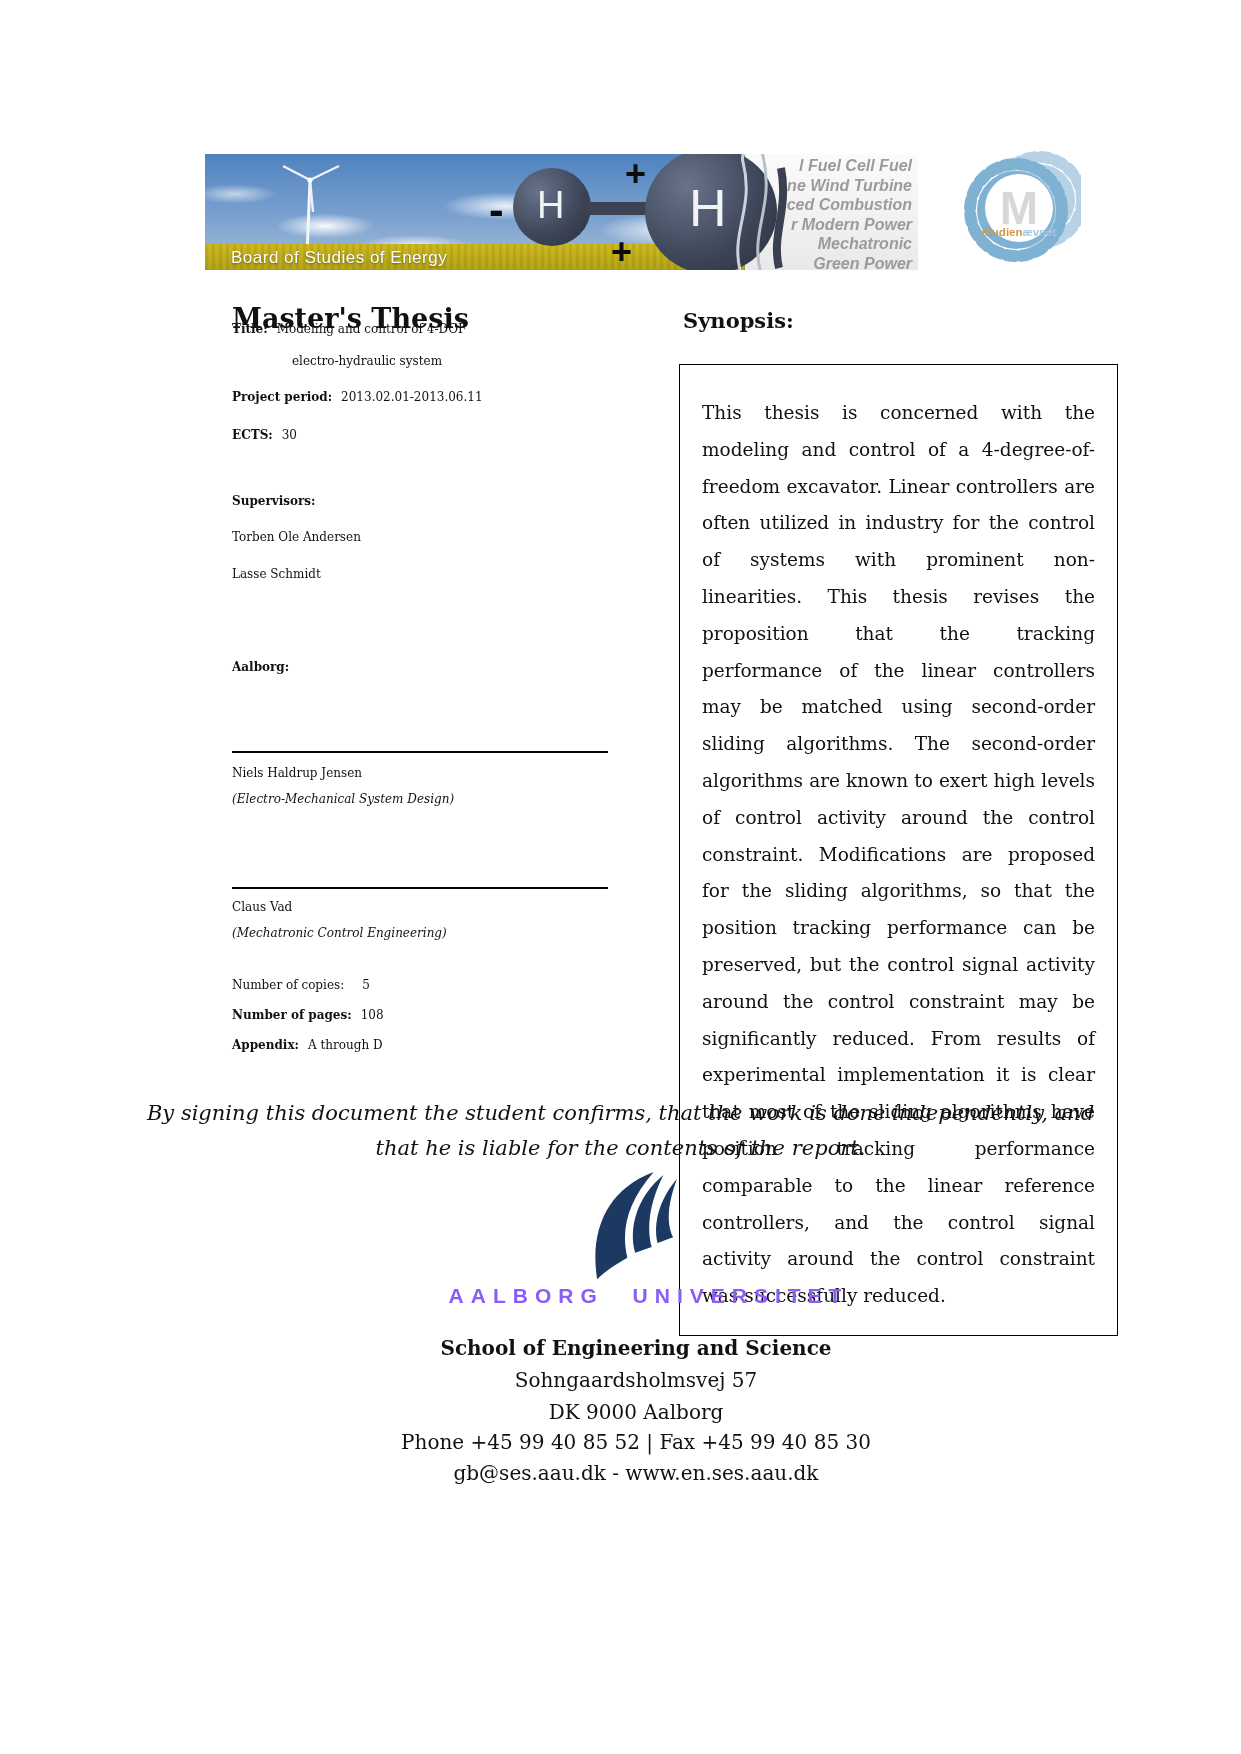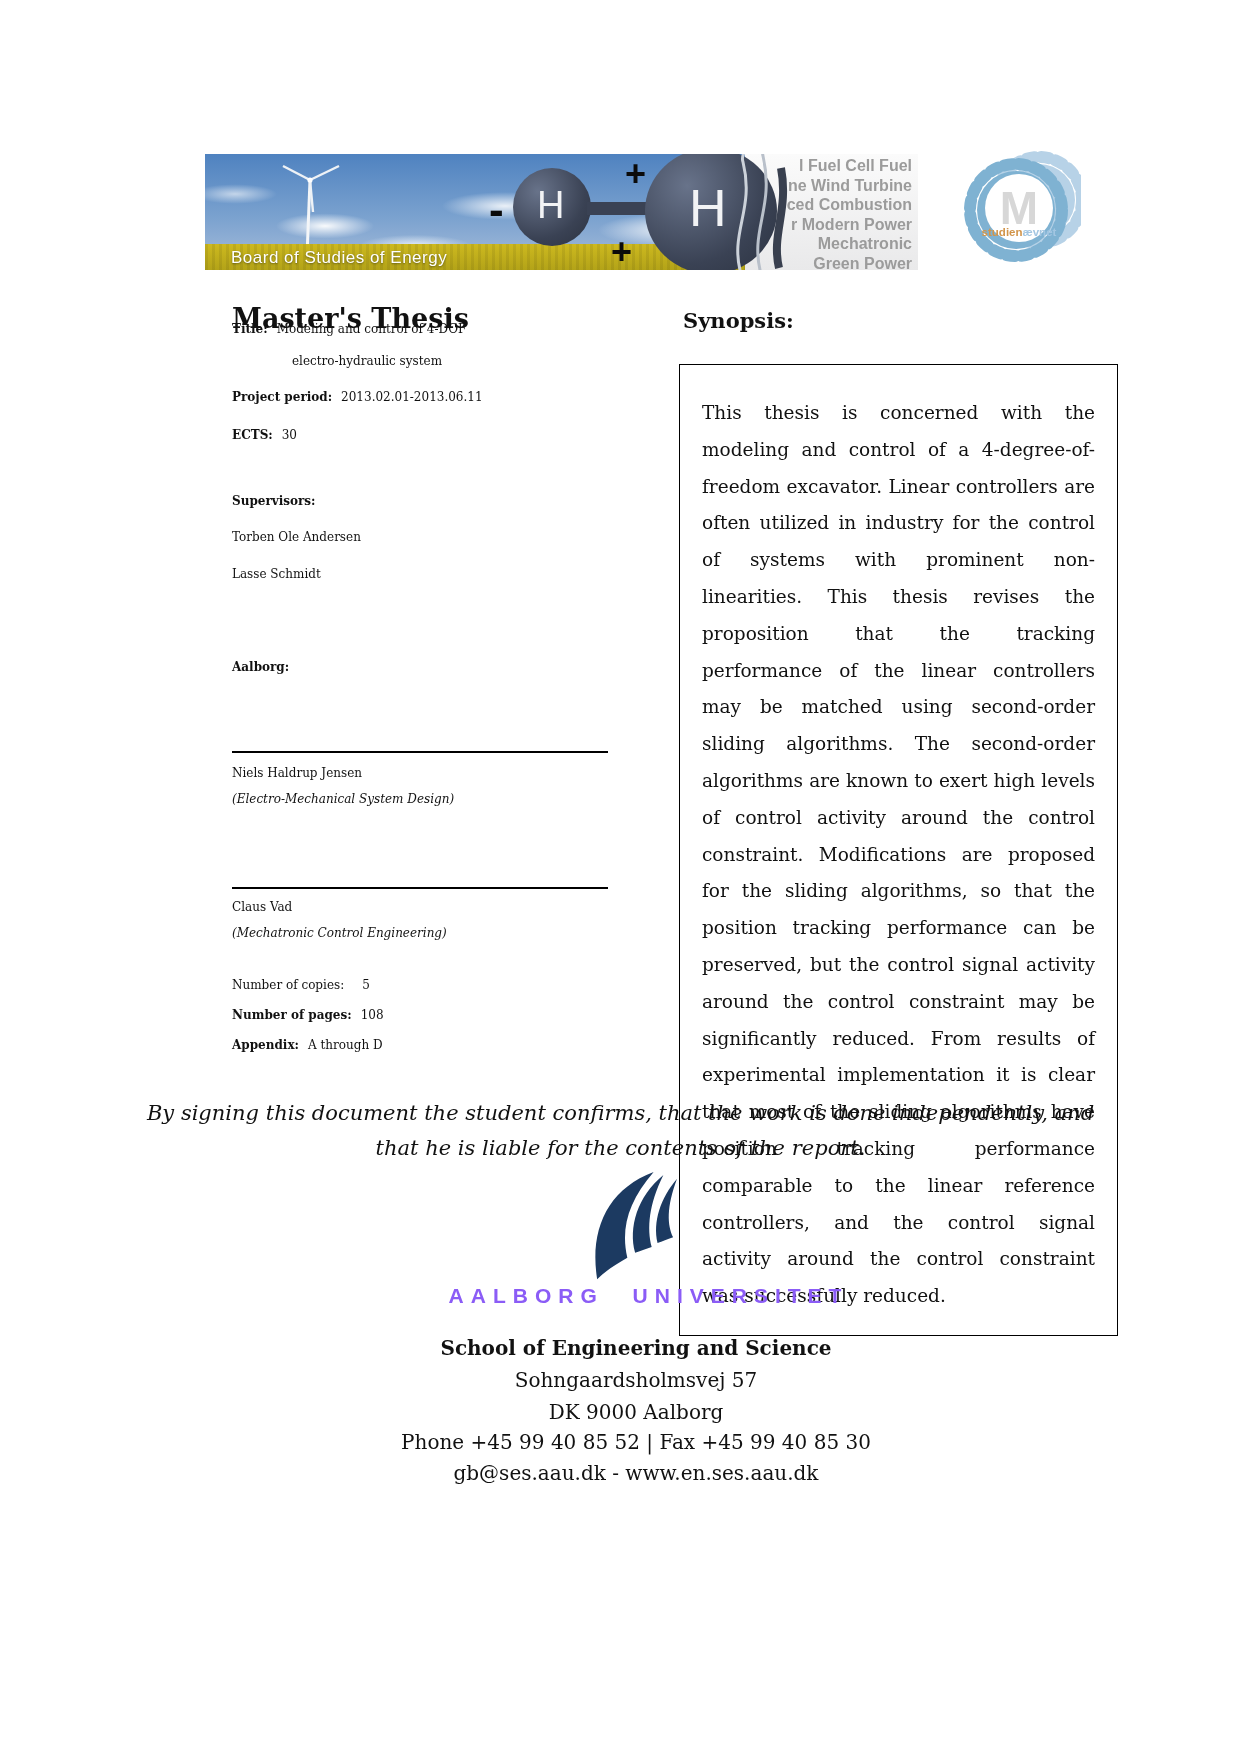--- a/index.html
+++ b/index.html
@@ -30,21 +30,21 @@
     position:absolute; left:26px; bottom:2px;
     font-family:"Liberation Sans", sans-serif; font-size:17px; color:#fff;
     text-shadow:0 1px 2px rgba(60,60,20,.65); letter-spacing:.5px;
   }
   .turbine { position:absolute; left:60px; top:6px; }
   .kw-panel {
     position:absolute; left:540px; top:0; width:173px; height:116px;
     background:linear-gradient(180deg,#fbfbfb,#e9e9ea);
     font-family:"Liberation Sans", sans-serif; font-weight:bold;
     font-size:16px; line-height:19.5px; color:#9b9b9b;
-    text-align:right; padding-top:2px; box-sizing:border-box; padding-right:6px;
+    text-align:right; padding-top:2px; box-sizing:border-box; padding-right:6px;font-style:italic;
   }
   .sphere {
     position:absolute; border-radius:50%;
     background:radial-gradient(circle at 32% 30%, #68738a, #3a4254 62%, #2b3240);
   }
   .sphere-small { left:308px; top:14px; width:78px; height:78px; }
   .sphere-large { left:440px; top:-6px; width:132px; height:126px; }
   .h-letter {
     position:absolute; color:#f2f3f5; font-family:"Liberation Sans", sans-serif;
     font-weight:300; 

